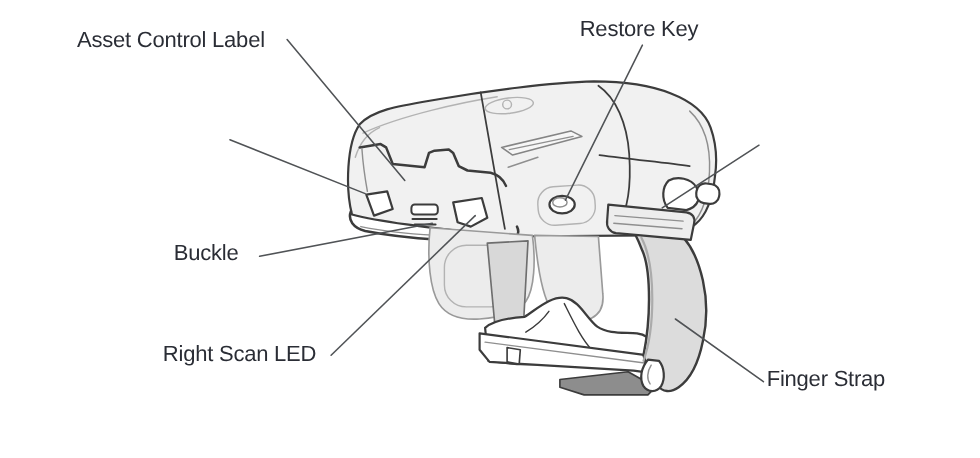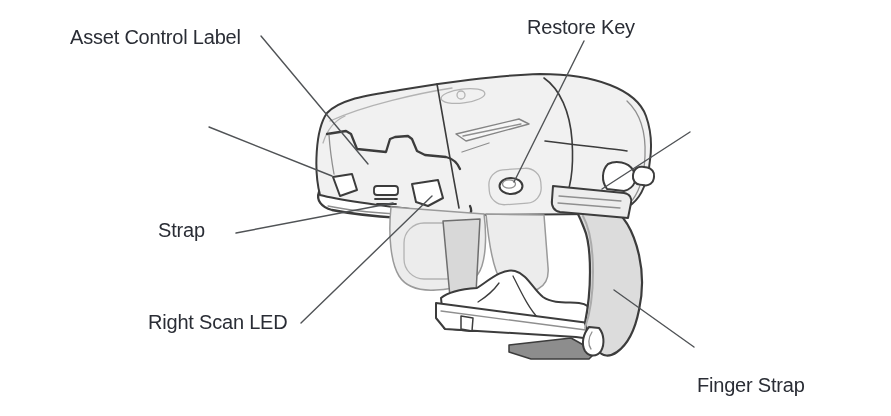--- a/index.html
+++ b/index.html
@@ -35,21 +35,21 @@
     color:var(--label-text,#2a2d35);
     white-space:nowrap;
     letter-spacing:-0.2px;
   }
   .c-acl { left:70px;  top:26px; }
   .c-rk  { left:527px; top:16px; }
   .c-lsl { left:74px;  top:111px; }
   .c-sb  { left:693px; top:114px; }
   .c-bpr { left:158px; top:219px; }
   .c-rsl { left:148px; top:311px; }
-  .c-fs  { left:697px; top:334px;margin-top:40px; }
+  .c-fs  { left:697px; top:334px; }
 </style>
 </head>
 <body>
 
 <div class="stage">
 
   <svg class="device-svg" viewBox="0 0 891 416" width="891" height="416" aria-hidden="true">
 
     <path class="st-main" d="M320,195 C314,172 315,130 327,113 C340,99 365,96 400,90 C440,83 500,75 540,74
          C565,74 590,77 610,85 C628,92 641,102 646,116 C651,130 652,146 650,160
@@ -146,18 +146,18 @@
       <path class="leader" d="M209,127 L332,176"></path>
       <path class="leader" d="M236,233 L393,203"></path>
       <path class="leader" d="M301,323 L432,196"></path>
       <path class="leader" d="M584,41 L514,182"></path>
       <path class="leader" d="M690,132 L602,189"></path>
       <path class="leader" d="M694,347 L614,290"></path>
     </g>
   </svg>
 
   <div class="callout c-acl">Asset Control Label</div>
-  <div class="callout c-bpr">Strap</div>
+  <div class="callout c-bpr">Buckle</div>
   <div class="callout c-rsl">Right Scan LED</div>
   <div class="callout c-rk">Restore Key</div>
   <div class="callout c-fs">Finger Strap</div>
 
 </div>
 
 </body></html>

